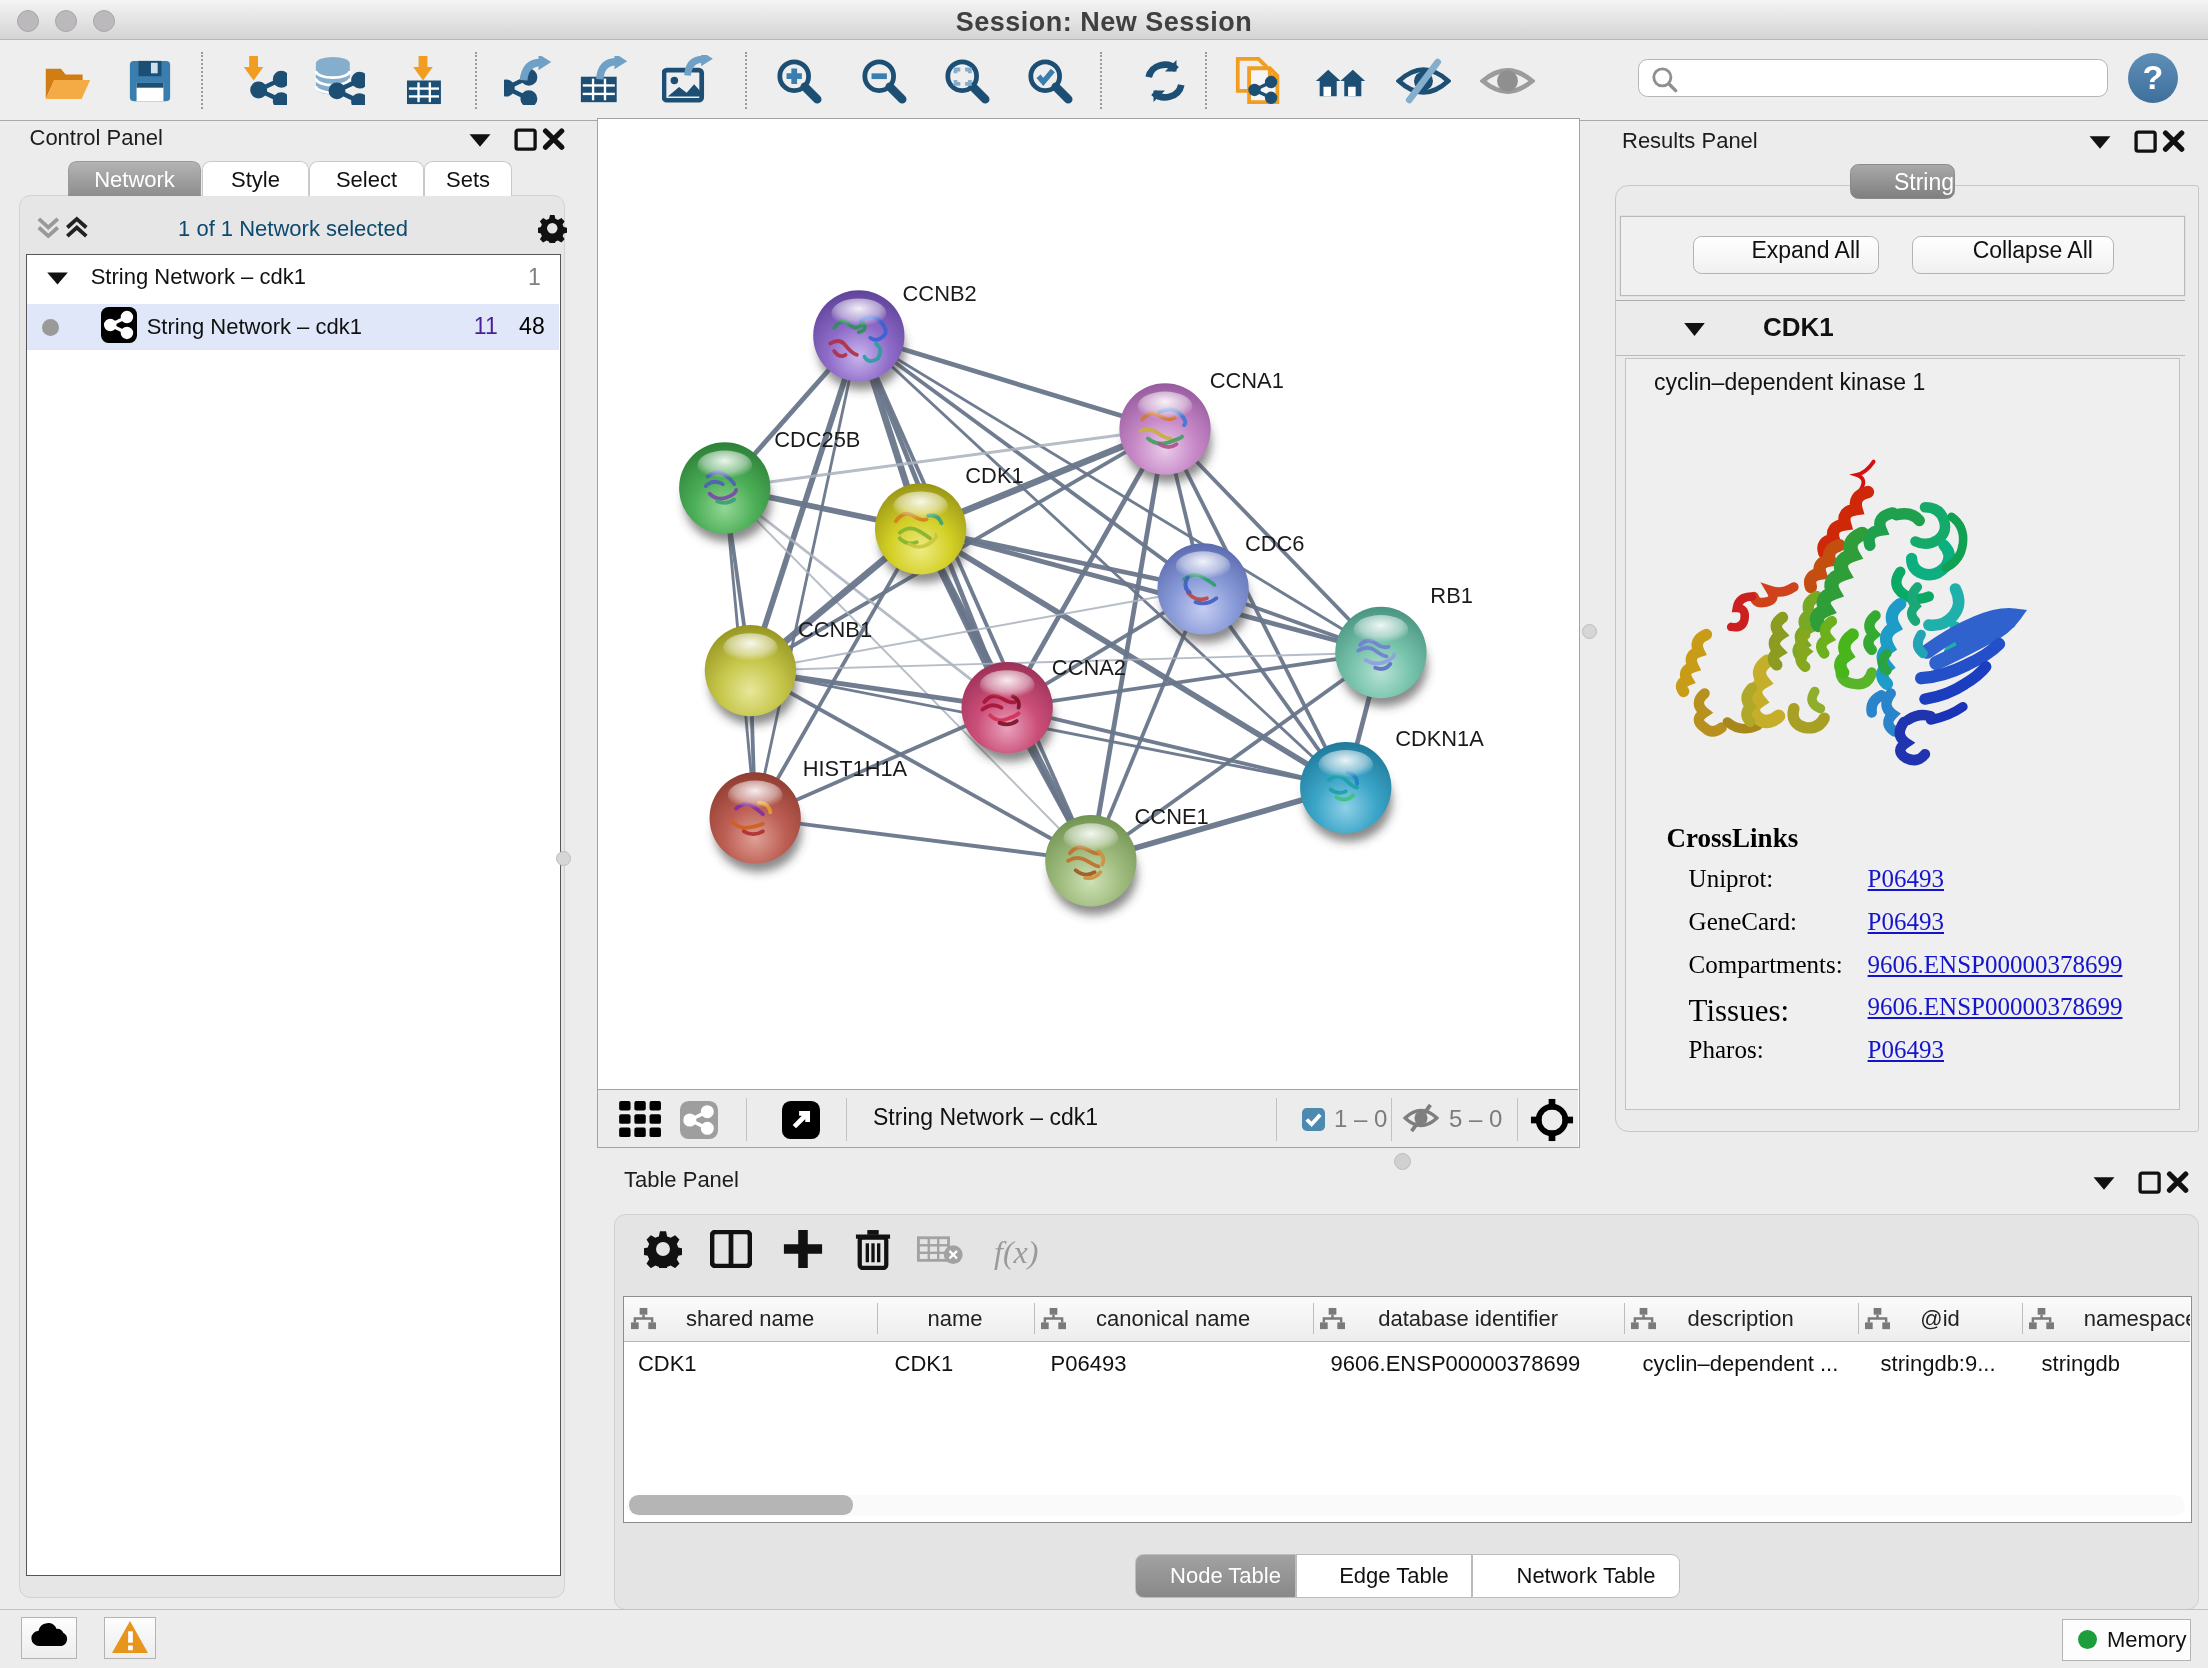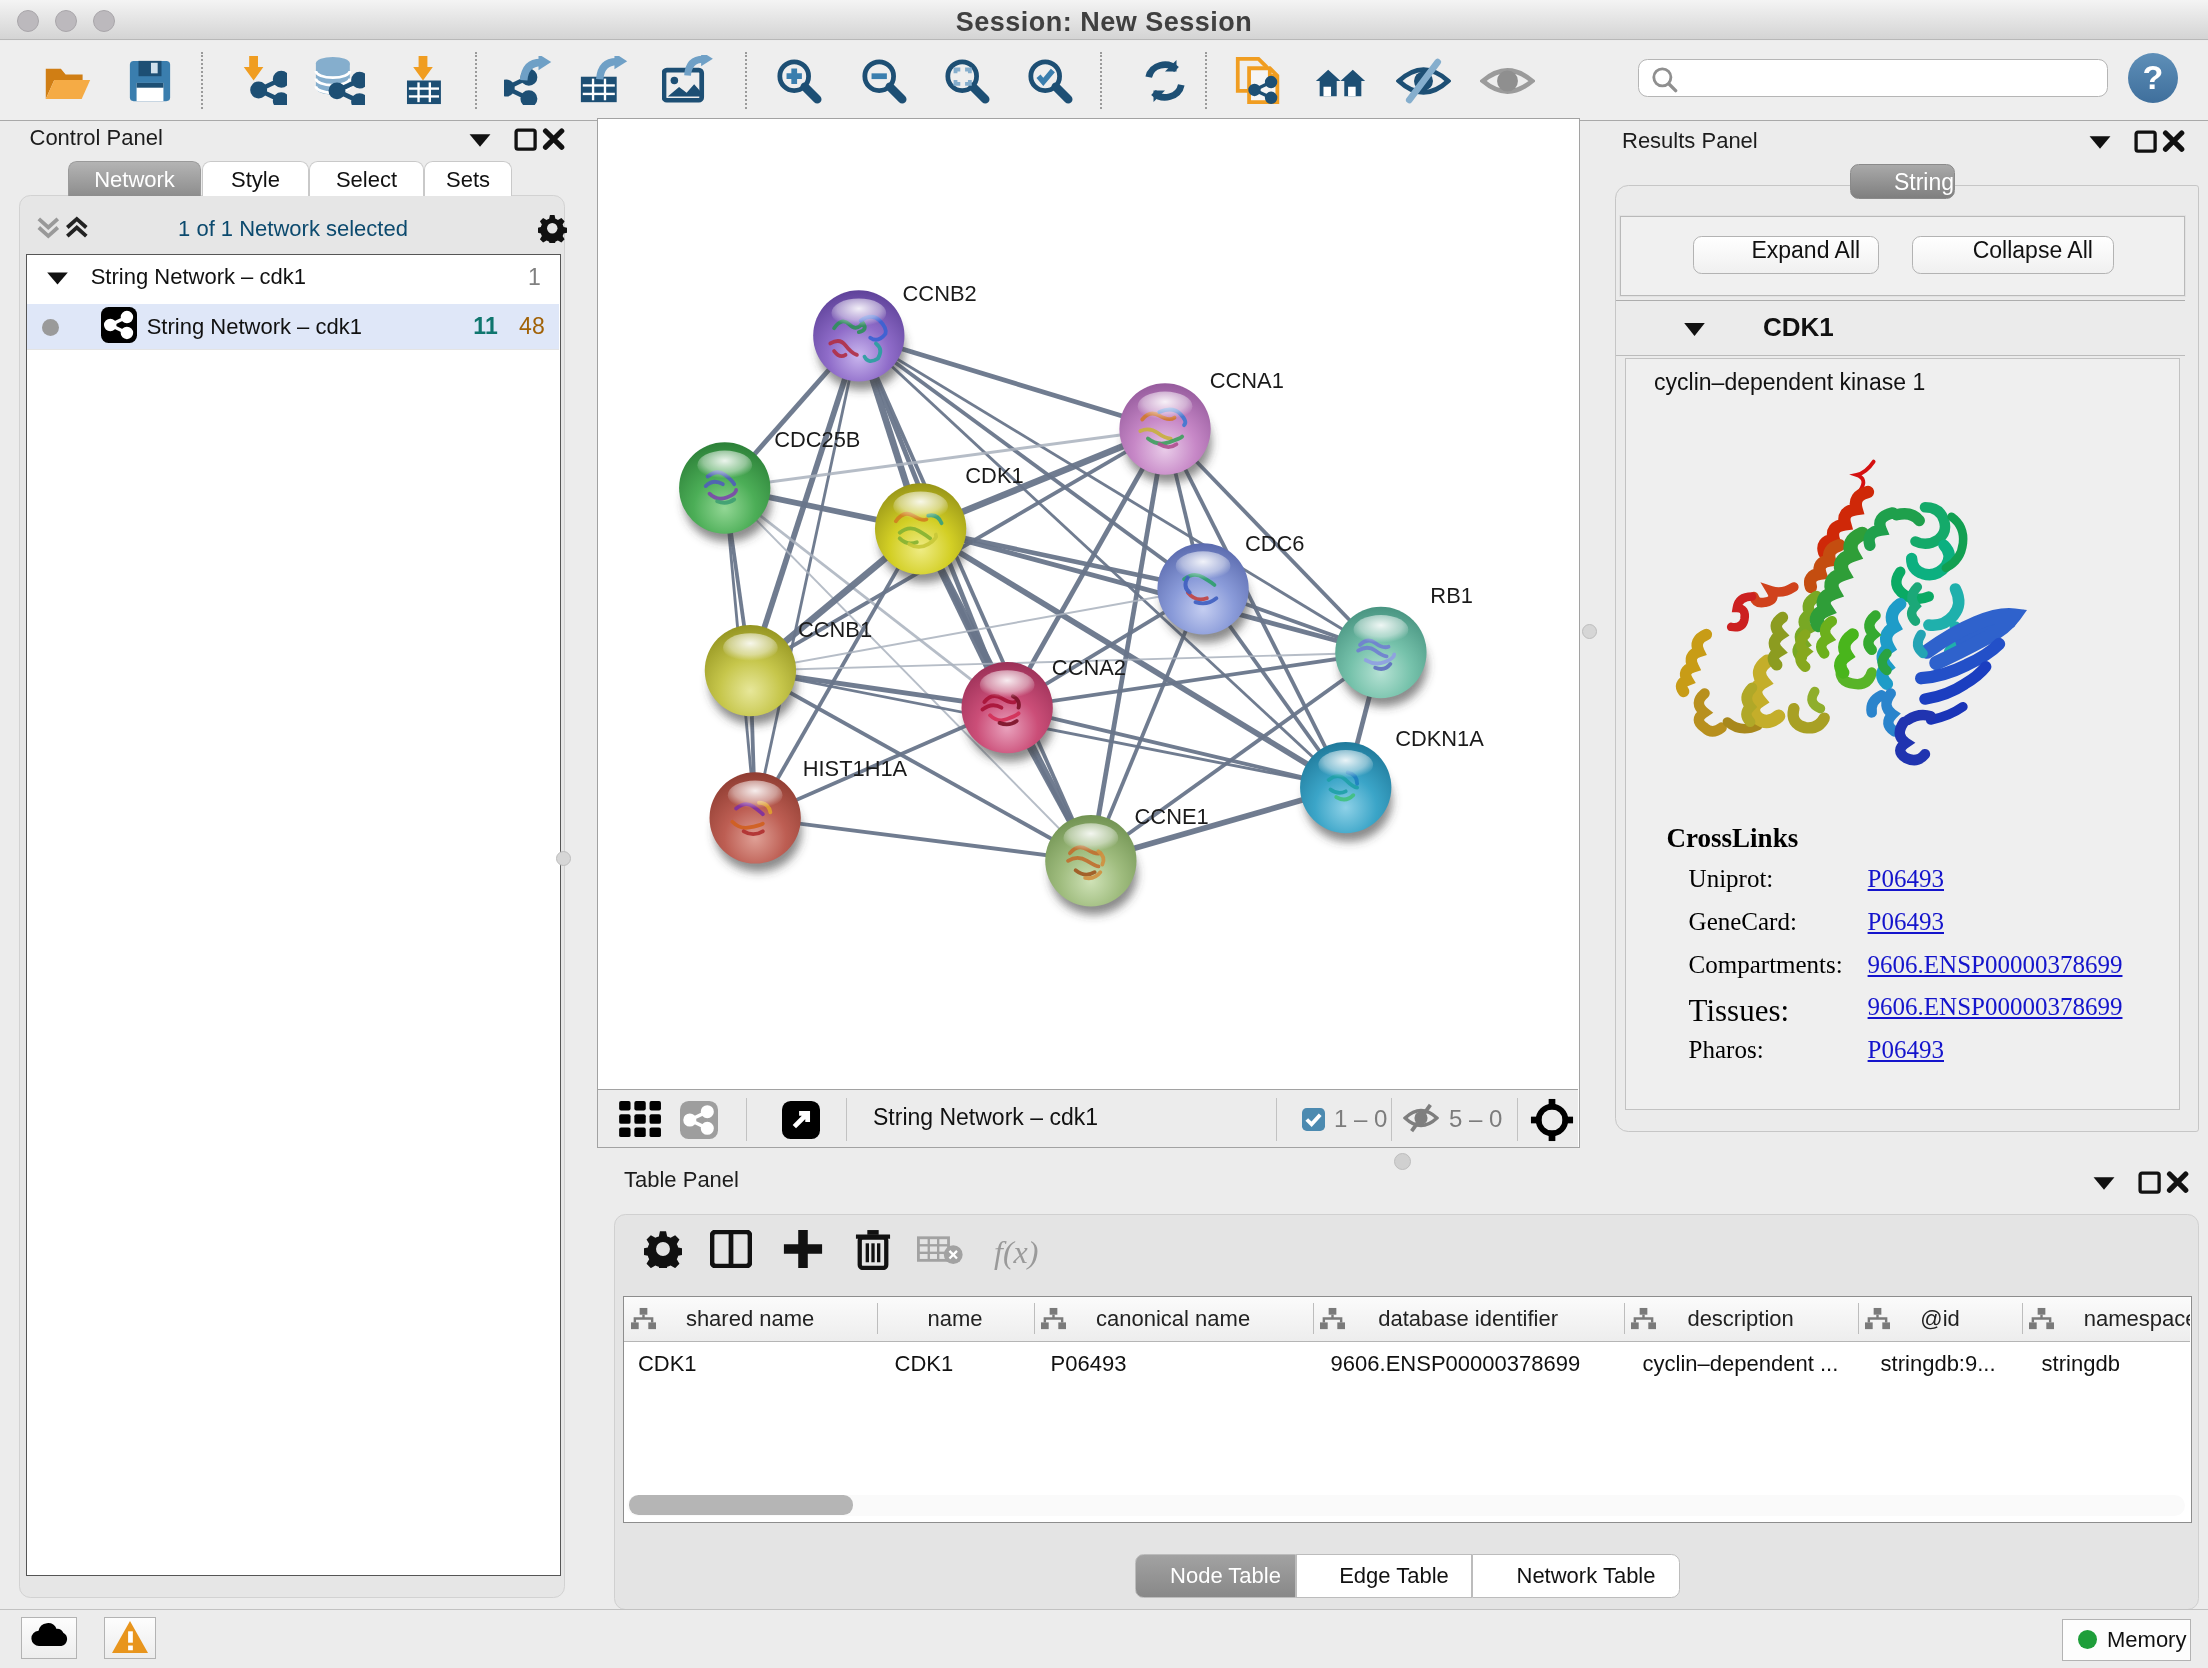--- a/index.html
+++ b/index.html
@@ -228,22 +228,22 @@
             <rect x="0" y="0" width="38" height="38" rx="8" fill="#000"></rect>
             <g stroke="#fff" stroke-width="3.52" fill="#fff">
               <line x1="27.36" y1="10.64" x2="9.76" y2="19"></line>
               <line x1="9.76" y1="19" x2="27.36" y2="27.36"></line>
               <circle cx="27.36" cy="10.64" r="4.84"></circle>
               <circle cx="9.76" cy="19" r="4.84"></circle>
               <circle cx="27.36" cy="27.36" r="4.84"></circle>
             </g>
           </svg>
       <div style="position:absolute;left:120px;top:9.5px;font-size:22px;color:#111;">String Network – cdk1</div>
-      <div style="position:absolute;left:433px;top:8.6px;width:38px;text-align:right;font-size:23px;color:#0f766e;font-weight:bold;">11</div>
-      <div style="position:absolute;left:480px;top:8.6px;width:38px;text-align:right;font-size:23px;color:#a16207;">48</div>
+      <div style="position:absolute;left:433px;top:8.6px;width:38px;text-align:right;font-size:23px;color:#4c1d95;">11</div>
+      <div style="position:absolute;left:480px;top:8.6px;width:38px;text-align:right;font-size:23px;color:#000000;">48</div>
     </div>
   </div>
  </div>
 </div>
 
 <div id="netpanel">
     <svg width="980" height="970" viewBox="0 0 1030 1020" style="position:absolute;left:0;top:0">
       <defs>
         <radialGradient id="gB2" cx="0.5" cy="0.72" r="0.75">
           <stop offset="0" stop-color="#c9b6ee"></stop>

